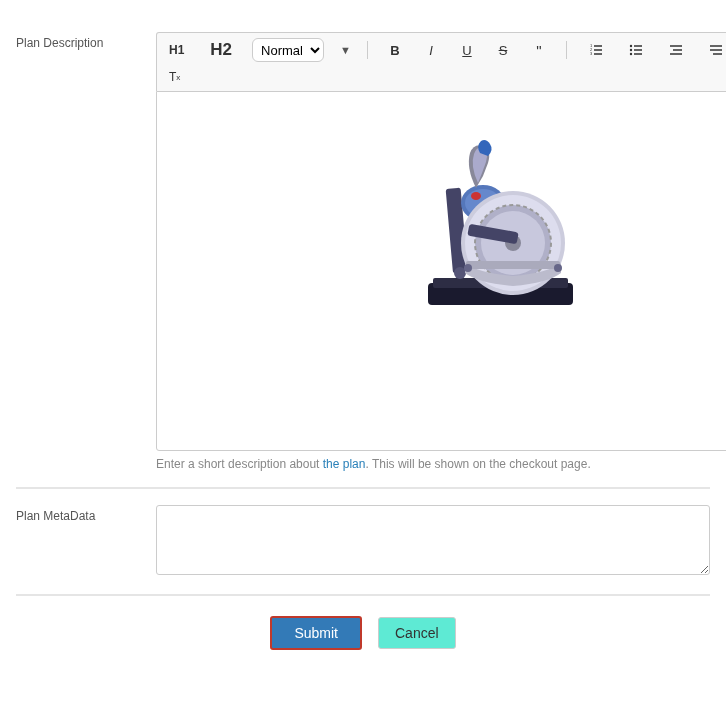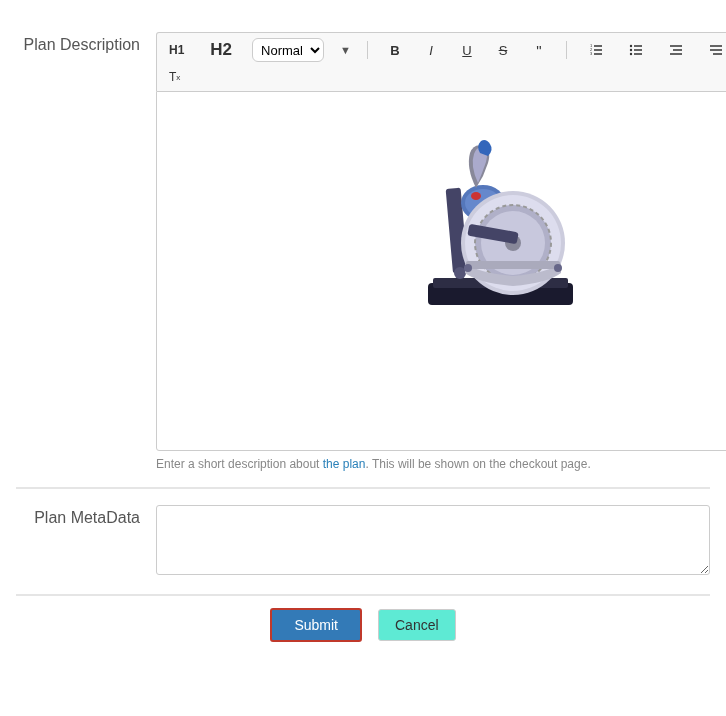--- a/index.html
+++ b/index.html
@@ -16,25 +16,24 @@
     .form-row {
       display: flex;
       align-items: flex-start;
       padding: 16px 0;
       border-bottom: 1px solid #e5e5e5;
     }
 
     .form-label {
       width: 140px;
       min-width: 140px;
-      font-size: 16px;
+      font-size: 12px;
       color: #555;
       padding-top: 4px;
       padding-right: 16px;
-      text-align: right;
     }
 
     .form-control {
       flex: 1;
     }
 
     
     .editor-toolbar {
       display: flex;
       align-items: center;
@@ -148,21 +147,21 @@
       resize: vertical;
       outline: none;
     }
 
     
     .form-buttons {
       display: flex;
       justify-content: center;
       align-items: center;
       gap: 16px;
-      padding: 12px 0;
+      padding: 20px 0;
     }
 
     .btn-submit {
       background: #337ab7;
       color: #fff;
       border: 2px solid #c0392b;
       padding: 7px 22px;
       font-size: 14px;
       border-radius: 3px;
       cursor: pointer;

